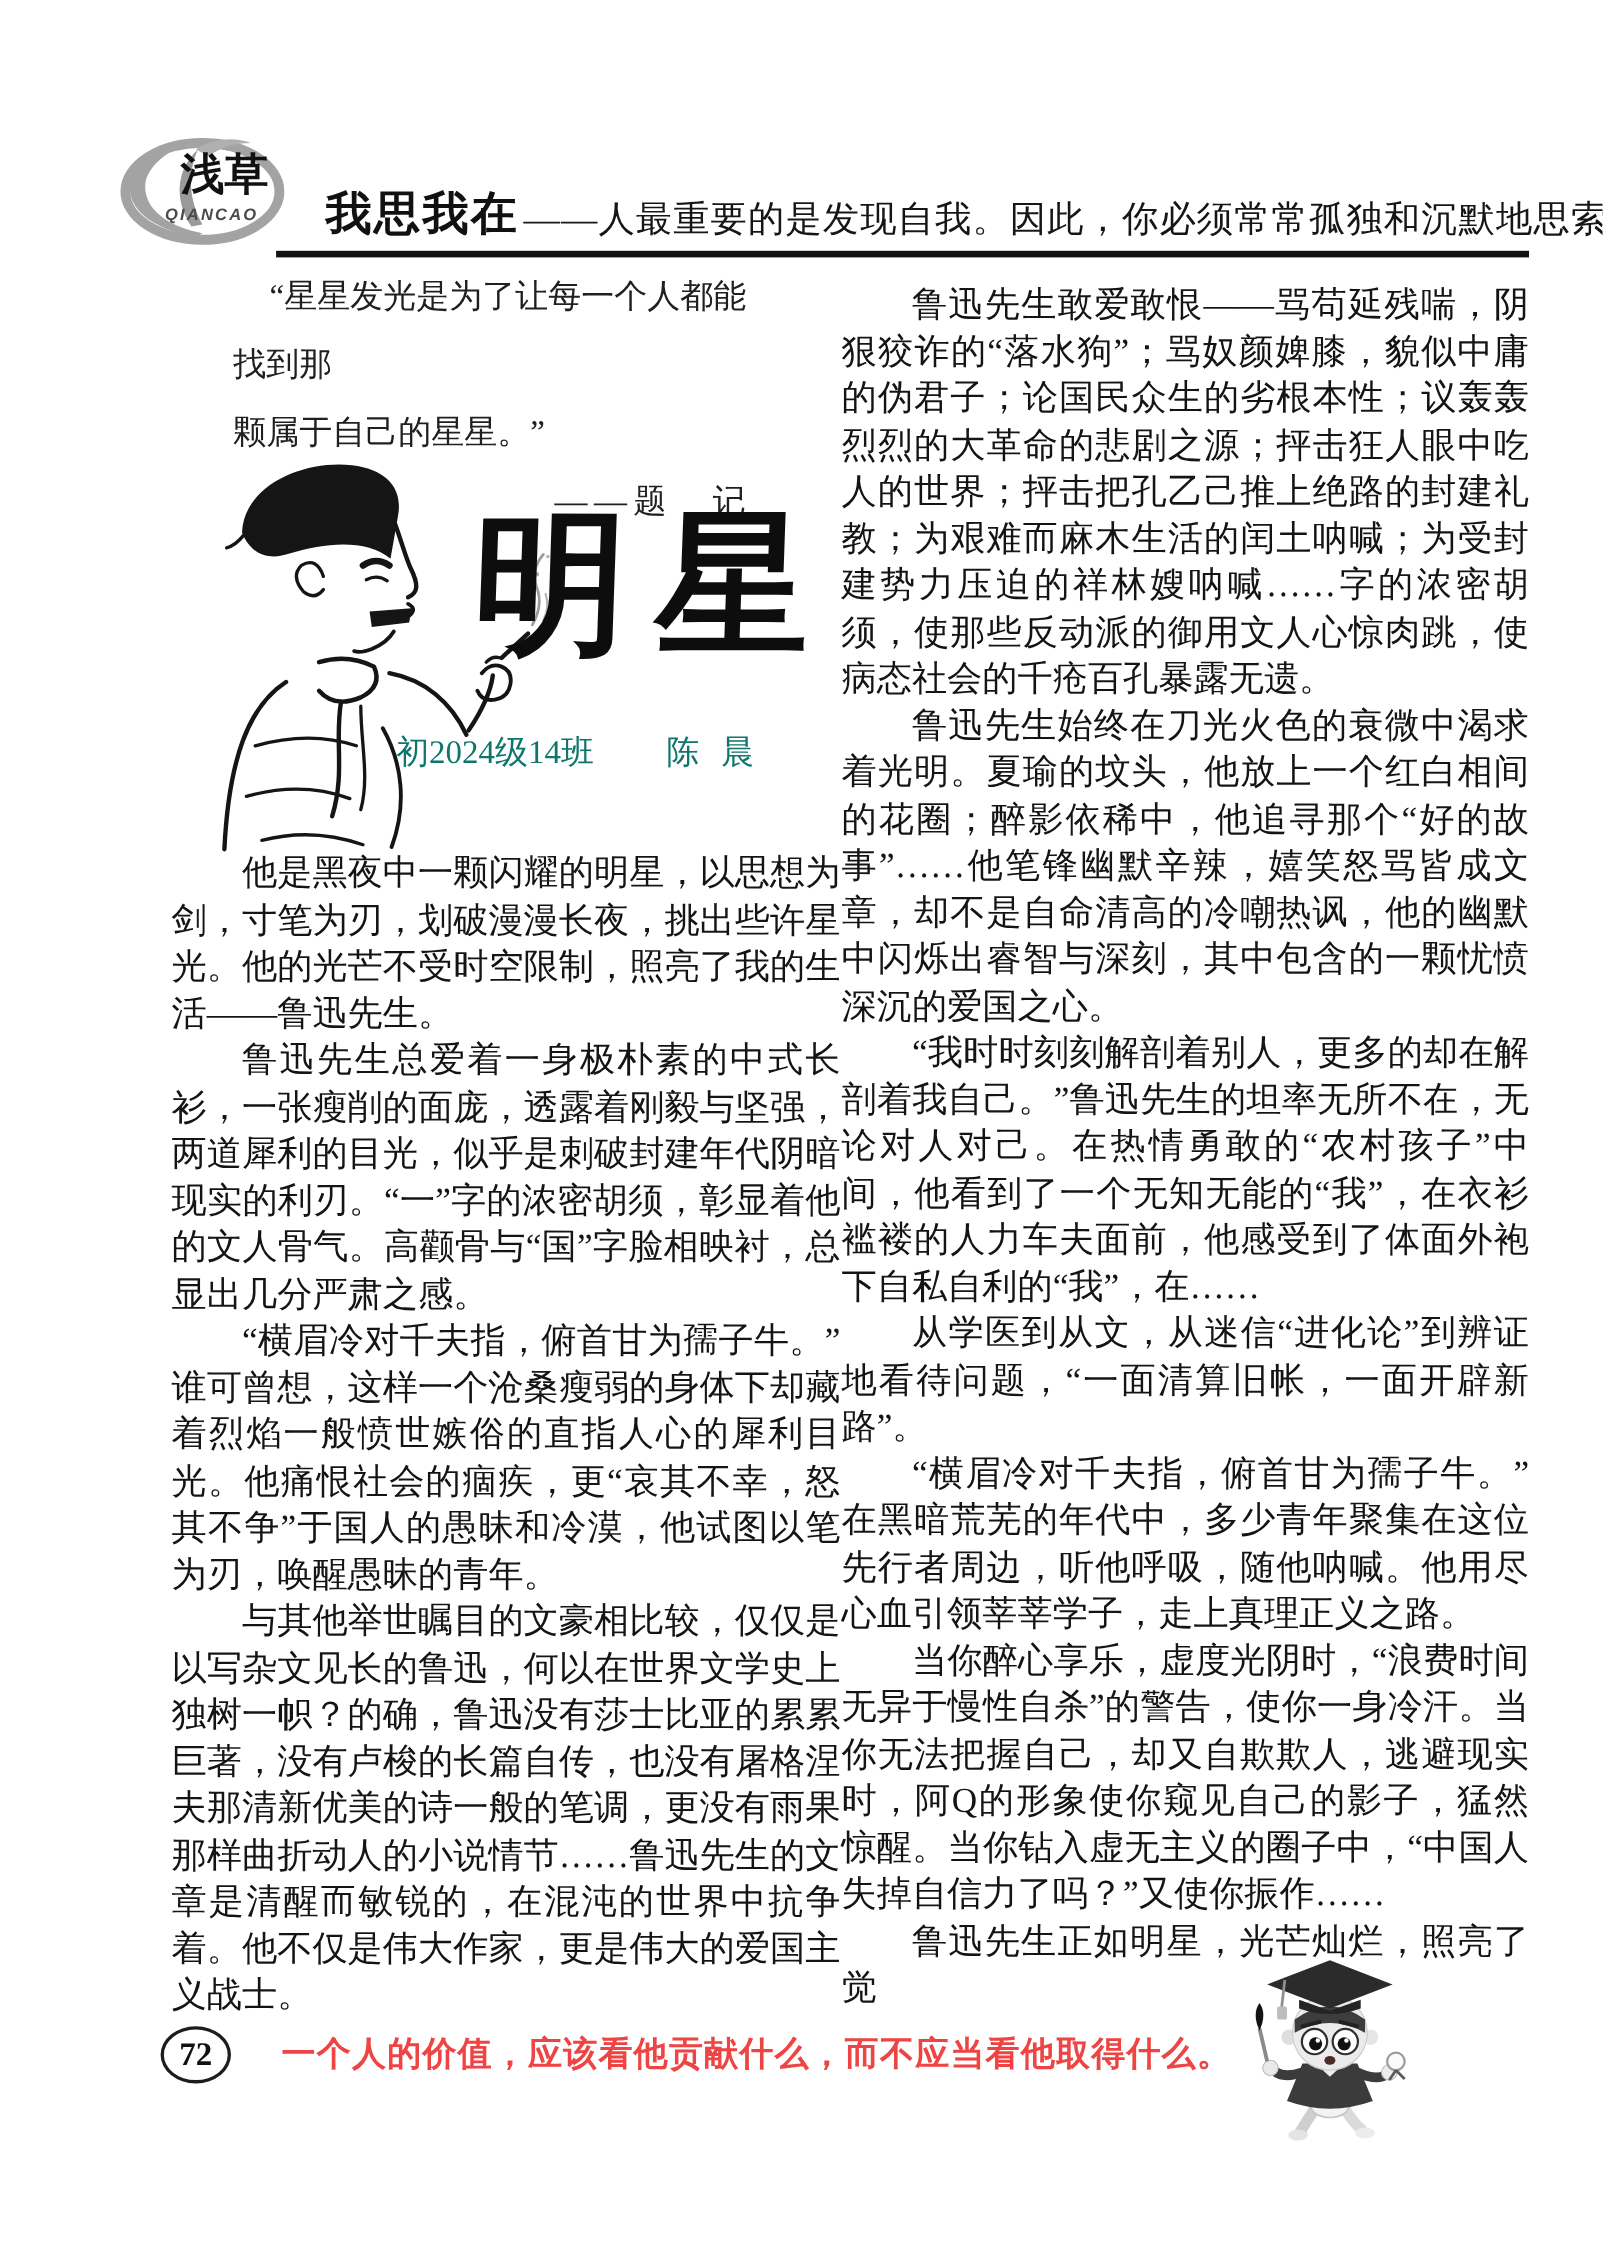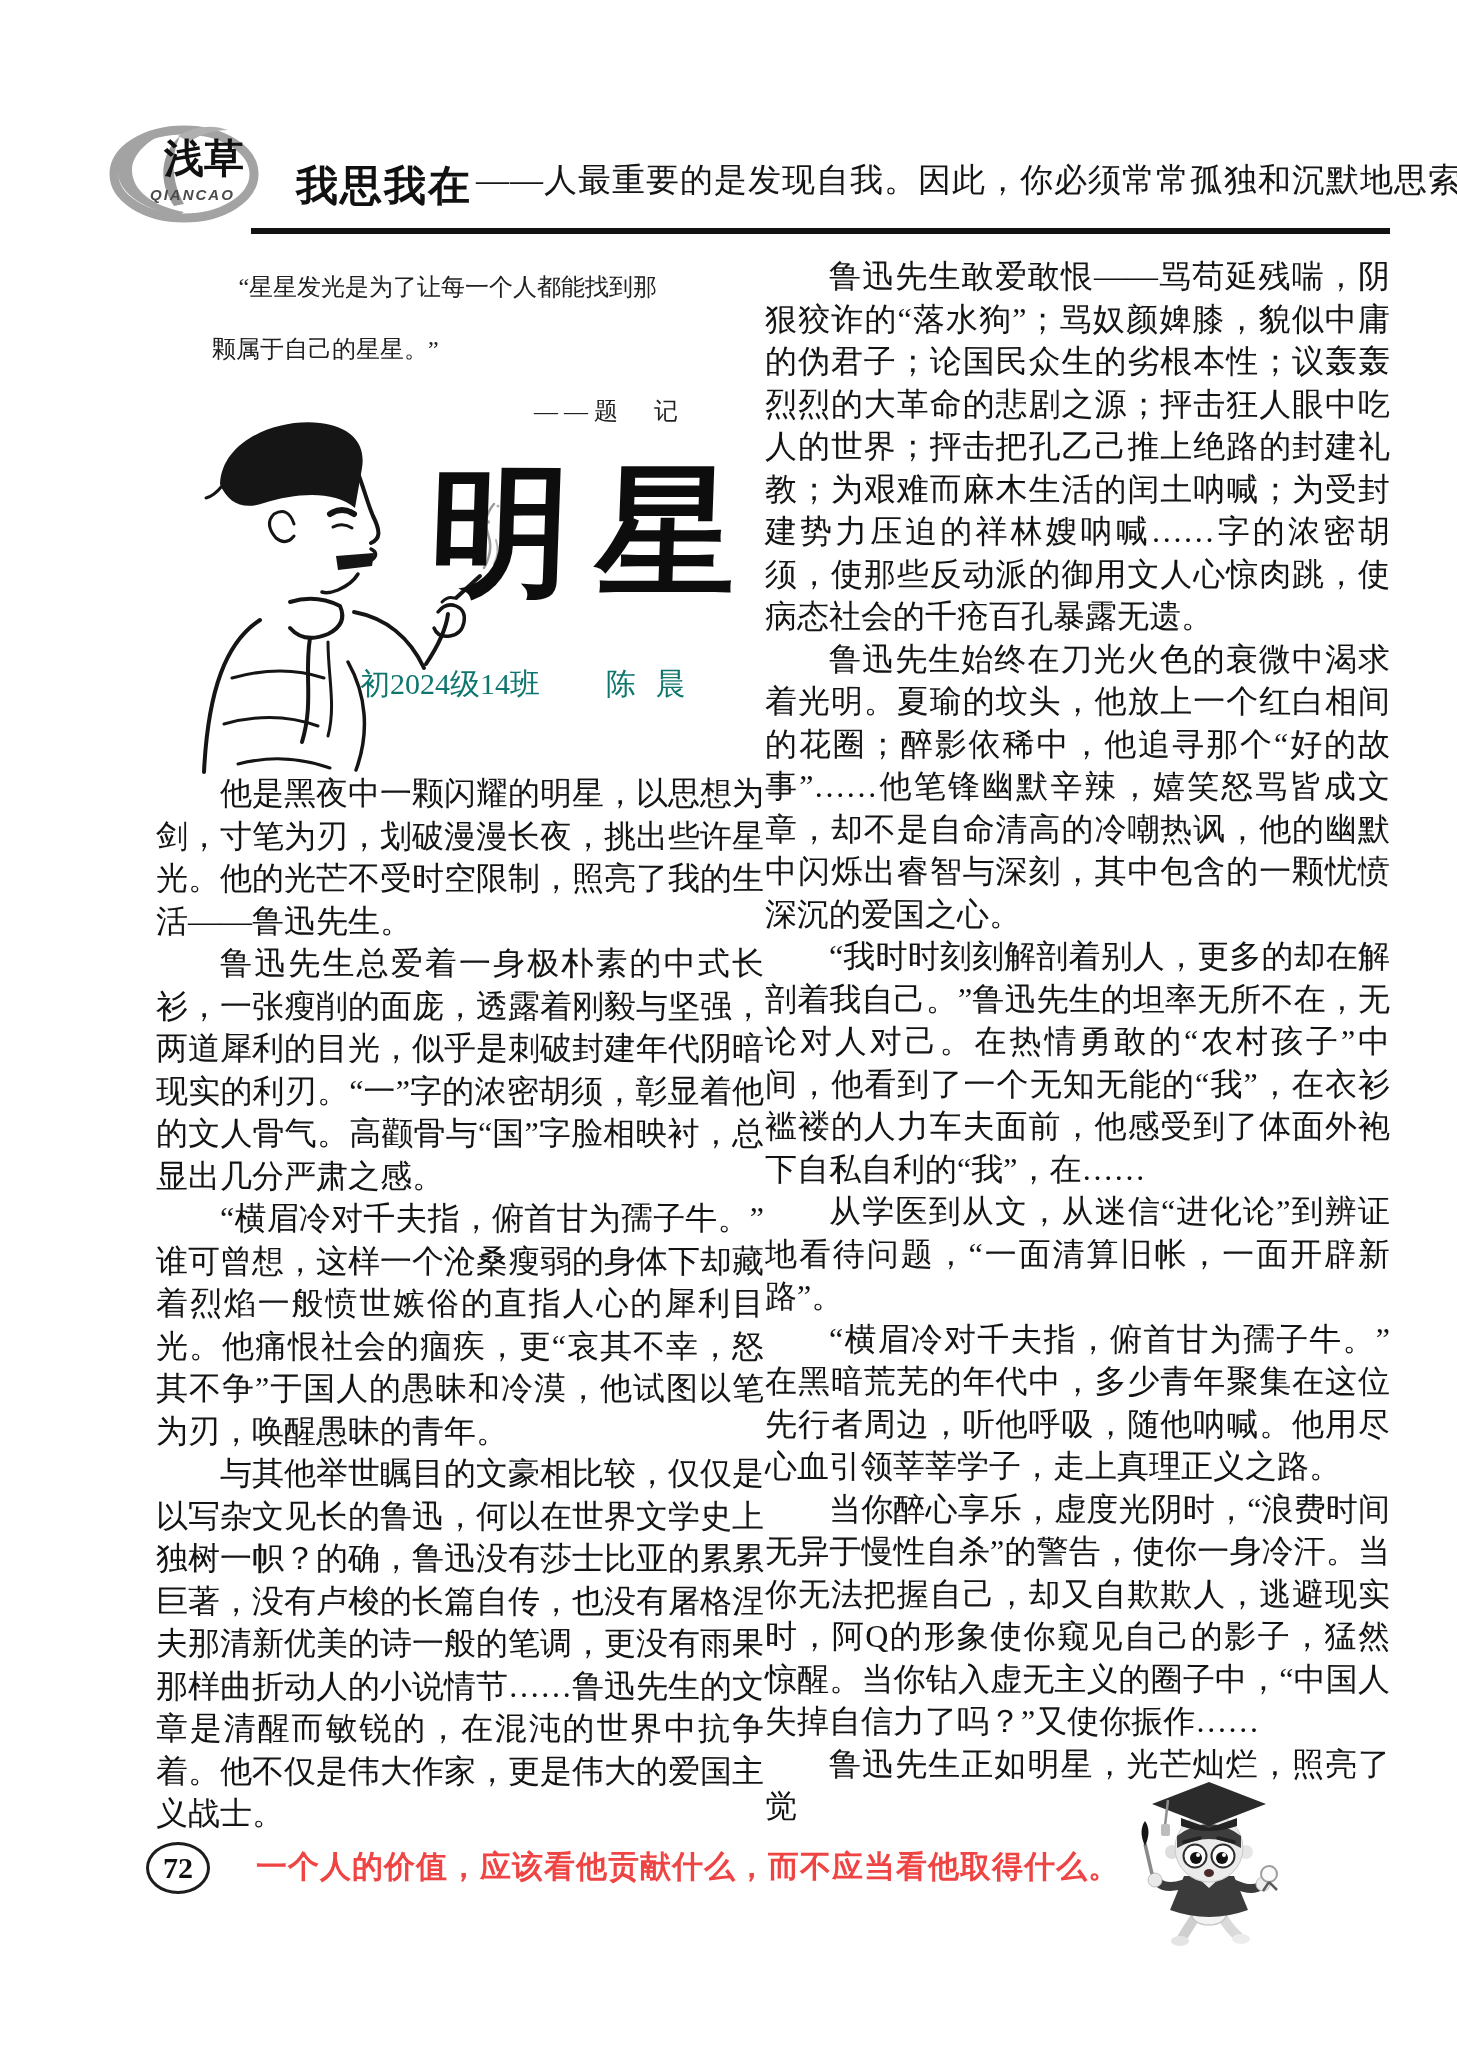--- a/index.html
+++ b/index.html
@@ -9,32 +9,32 @@
     background:#ffffff;
     overflow:hidden;
     font-family:"Liberation Serif","DejaVu Serif",serif;
     color:#1c1c1c;
     border-radius:10px;
   }
   
   .logo{position:absolute;left:108px;top:120px;width:168px;height:104px;}
   .masthead{
     position:absolute;left:296px;top:158px;width:1100px;height:64px;
-    display:flex;align-items:flex-start;white-space:nowrap;
+    display:flex;align-items:flex-end;white-space:nowrap;
   }
   .masthead .bold-part{
     font-family:"Liberation Sans","DejaVu Sans",sans-serif;
     font-weight:900;font-size:42px;letter-spacing:2px;color:#111;
   }
   .masthead .rest-part{
     font-size:33px;letter-spacing:1px;color:#161616;margin-left:4px;
   }
   .header-rule{position:absolute;left:251px;top:228px;width:1139px;height:6px;background:#121212;}
   
-  .epigraph{position:absolute;left:212px;top:256px;width:478px;font-size:24px;line-height:62px;color:#202020;}
+  .epigraph{position:absolute;left:212px;top:239px;width:478px;font-size:30px;line-height:62px;color:#202020;}
   .epigraph .l1{text-indent:1.1em;}
   .epigraph .attr{text-align:right;padding-right:6px;letter-spacing:6px;}
   
   .portrait{position:absolute;left:142px;top:406px;width:408px;height:374px;}
   .article-title{
     position:absolute;left:430px;top:448px;width:330px;height:180px;
     font-size:140px;font-weight:900;letter-spacing:26px;color:#0d0d0d;
     font-family:"Liberation Serif","DejaVu Serif",serif;
     transform:skewX(-2deg);line-height:170px;white-space:nowrap;
   }

